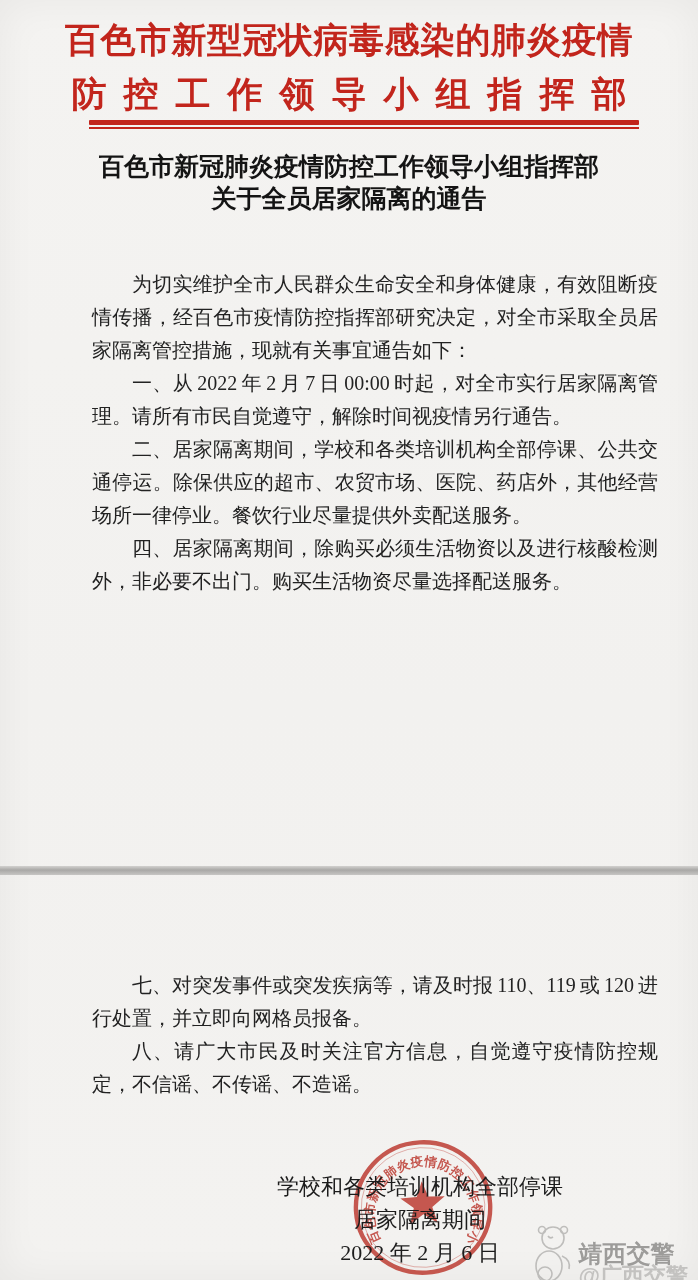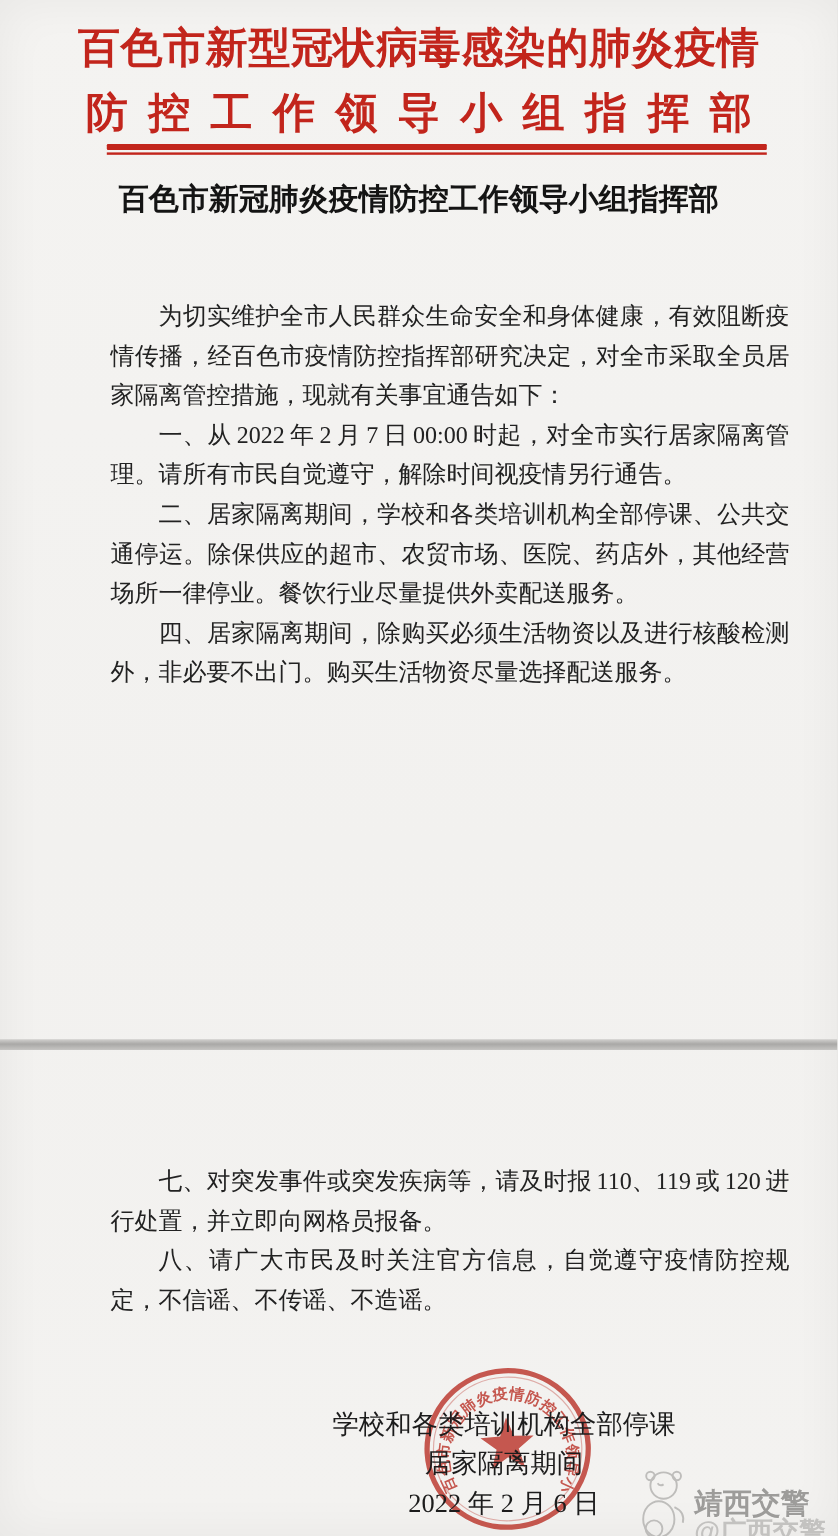--- a/index.html
+++ b/index.html
@@ -28,21 +28,21 @@
   .title{
     position:absolute;top:151px;left:0;right:0;text-align:center;
     font-weight:bold;color:#141414;font-size:25px;line-height:32px;
   }
   
   .bodyblock{
     position:absolute;left:92px;width:566px;
     font-size:20px;line-height:33px;color:#222;
     text-align:justify;text-justify:inter-character;word-spacing:-1px;
   }
-  .body1{top:248px;}
+  .body1{top:268px;}
   .body2{top:969px;}
   .bodyblock p{margin:0;text-indent:2em;}
   
   .seam{
     position:absolute;top:866px;left:0;width:698px;height:9px;
     background:linear-gradient(180deg,#d2d1cf 0%,#a9a8a6 45%,#c6c5c3 100%);
   }
   
   .sig{
     position:absolute;top:1170px;left:262px;width:316px;text-align:center;
@@ -74,20 +74,21 @@
   <div class="hdr1">百色市新型冠状病毒感染的肺炎疫情</div>
   <div class="hdr2">防控工作领导小组指挥部</div>
 
   <div class="rule">
     <div class="rule-thick"></div>
     <div class="rule-thin"></div>
   </div>
 
   <div class="title">
     <div>百色市新冠肺炎疫情防控工作领导小组指挥部</div>
+    <div>关于全员居家隔离的通告</div>
   </div>
 
   <div class="bodyblock body1">
     <p>为切实维护全市人民群众生命安全和身体健康，有效阻断疫情传播，经百色市疫情防控指挥部研究决定，对全市采取全员居家隔离管控措施，现就有关事宜通告如下：</p>
     <p>一、从 2022 年 2 月 7 日 00:00 时起，对全市实行居家隔离管理。请所有市民自觉遵守，解除时间视疫情另行通告。</p>
     <p>二、居家隔离期间，学校和各类培训机构全部停课、公共交通停运。除保供应的超市、农贸市场、医院、药店外，其他经营场所一律停业。餐饮行业尽量提供外卖配送服务。</p>
     <p>四、居家隔离期间，除购买必须生活物资以及进行核酸检测外，非必要不出门。购买生活物资尽量选择配送服务。</p>
   </div>
 
   <div class="seam"></div>

